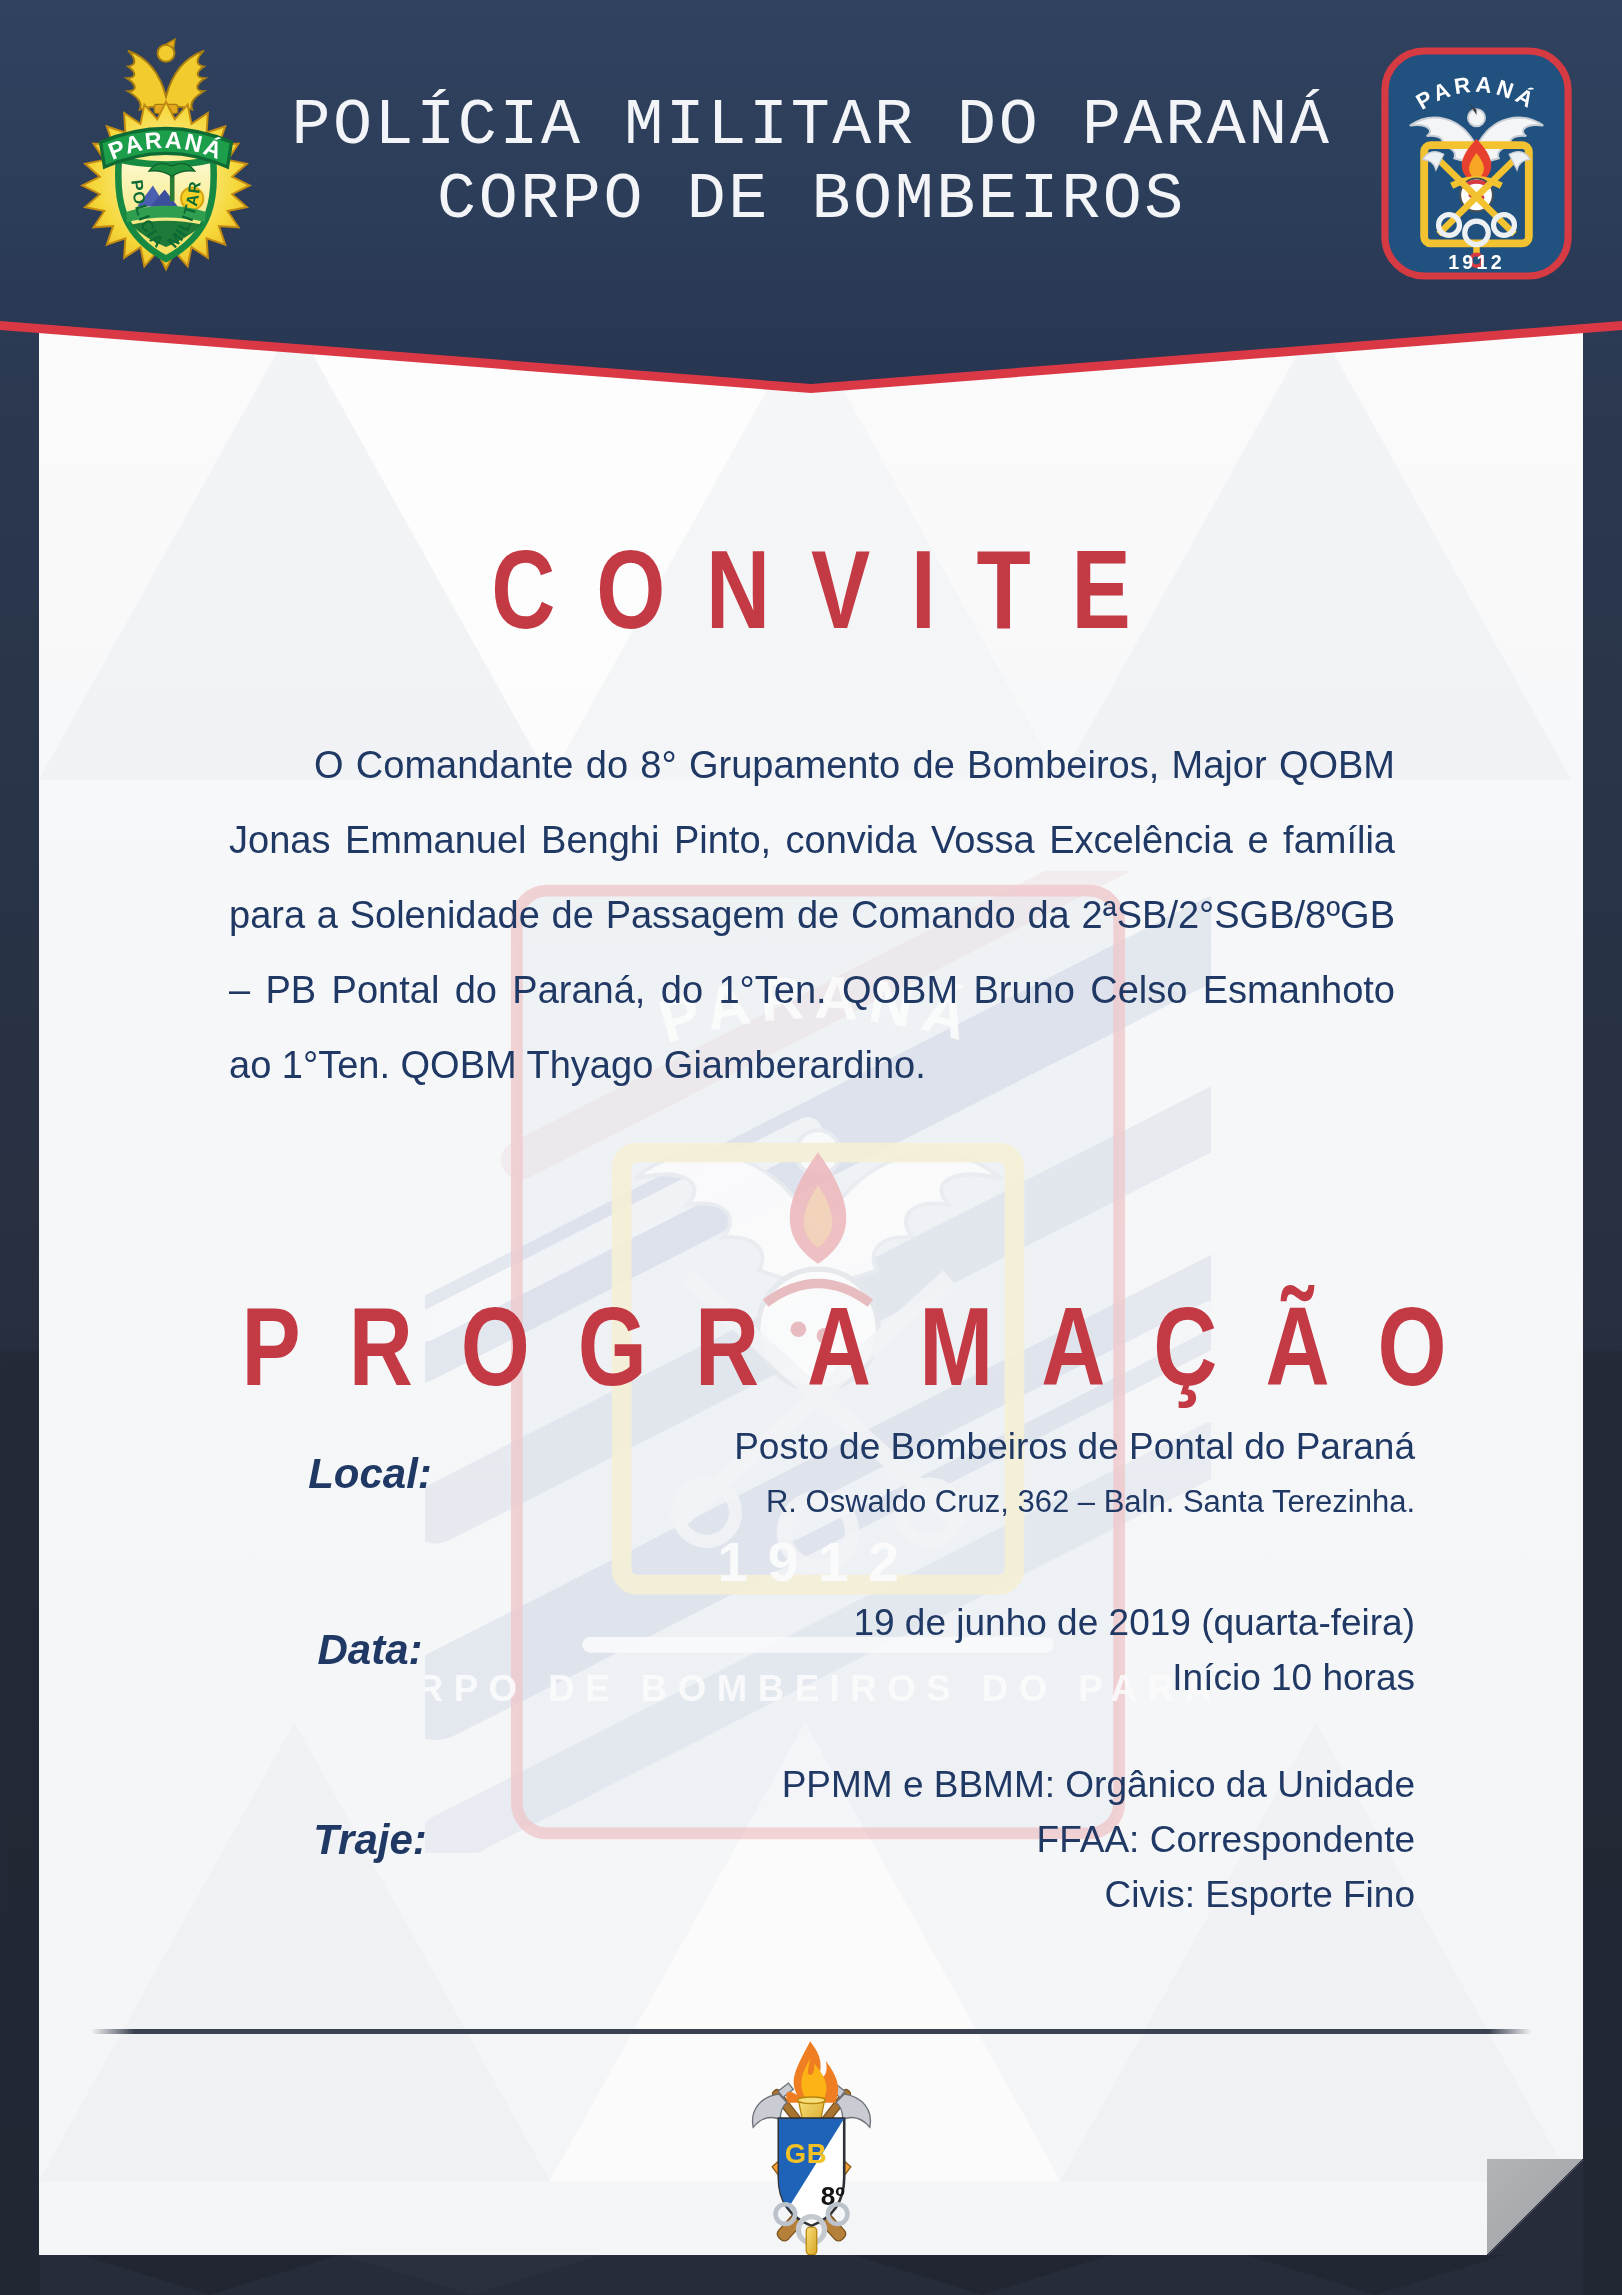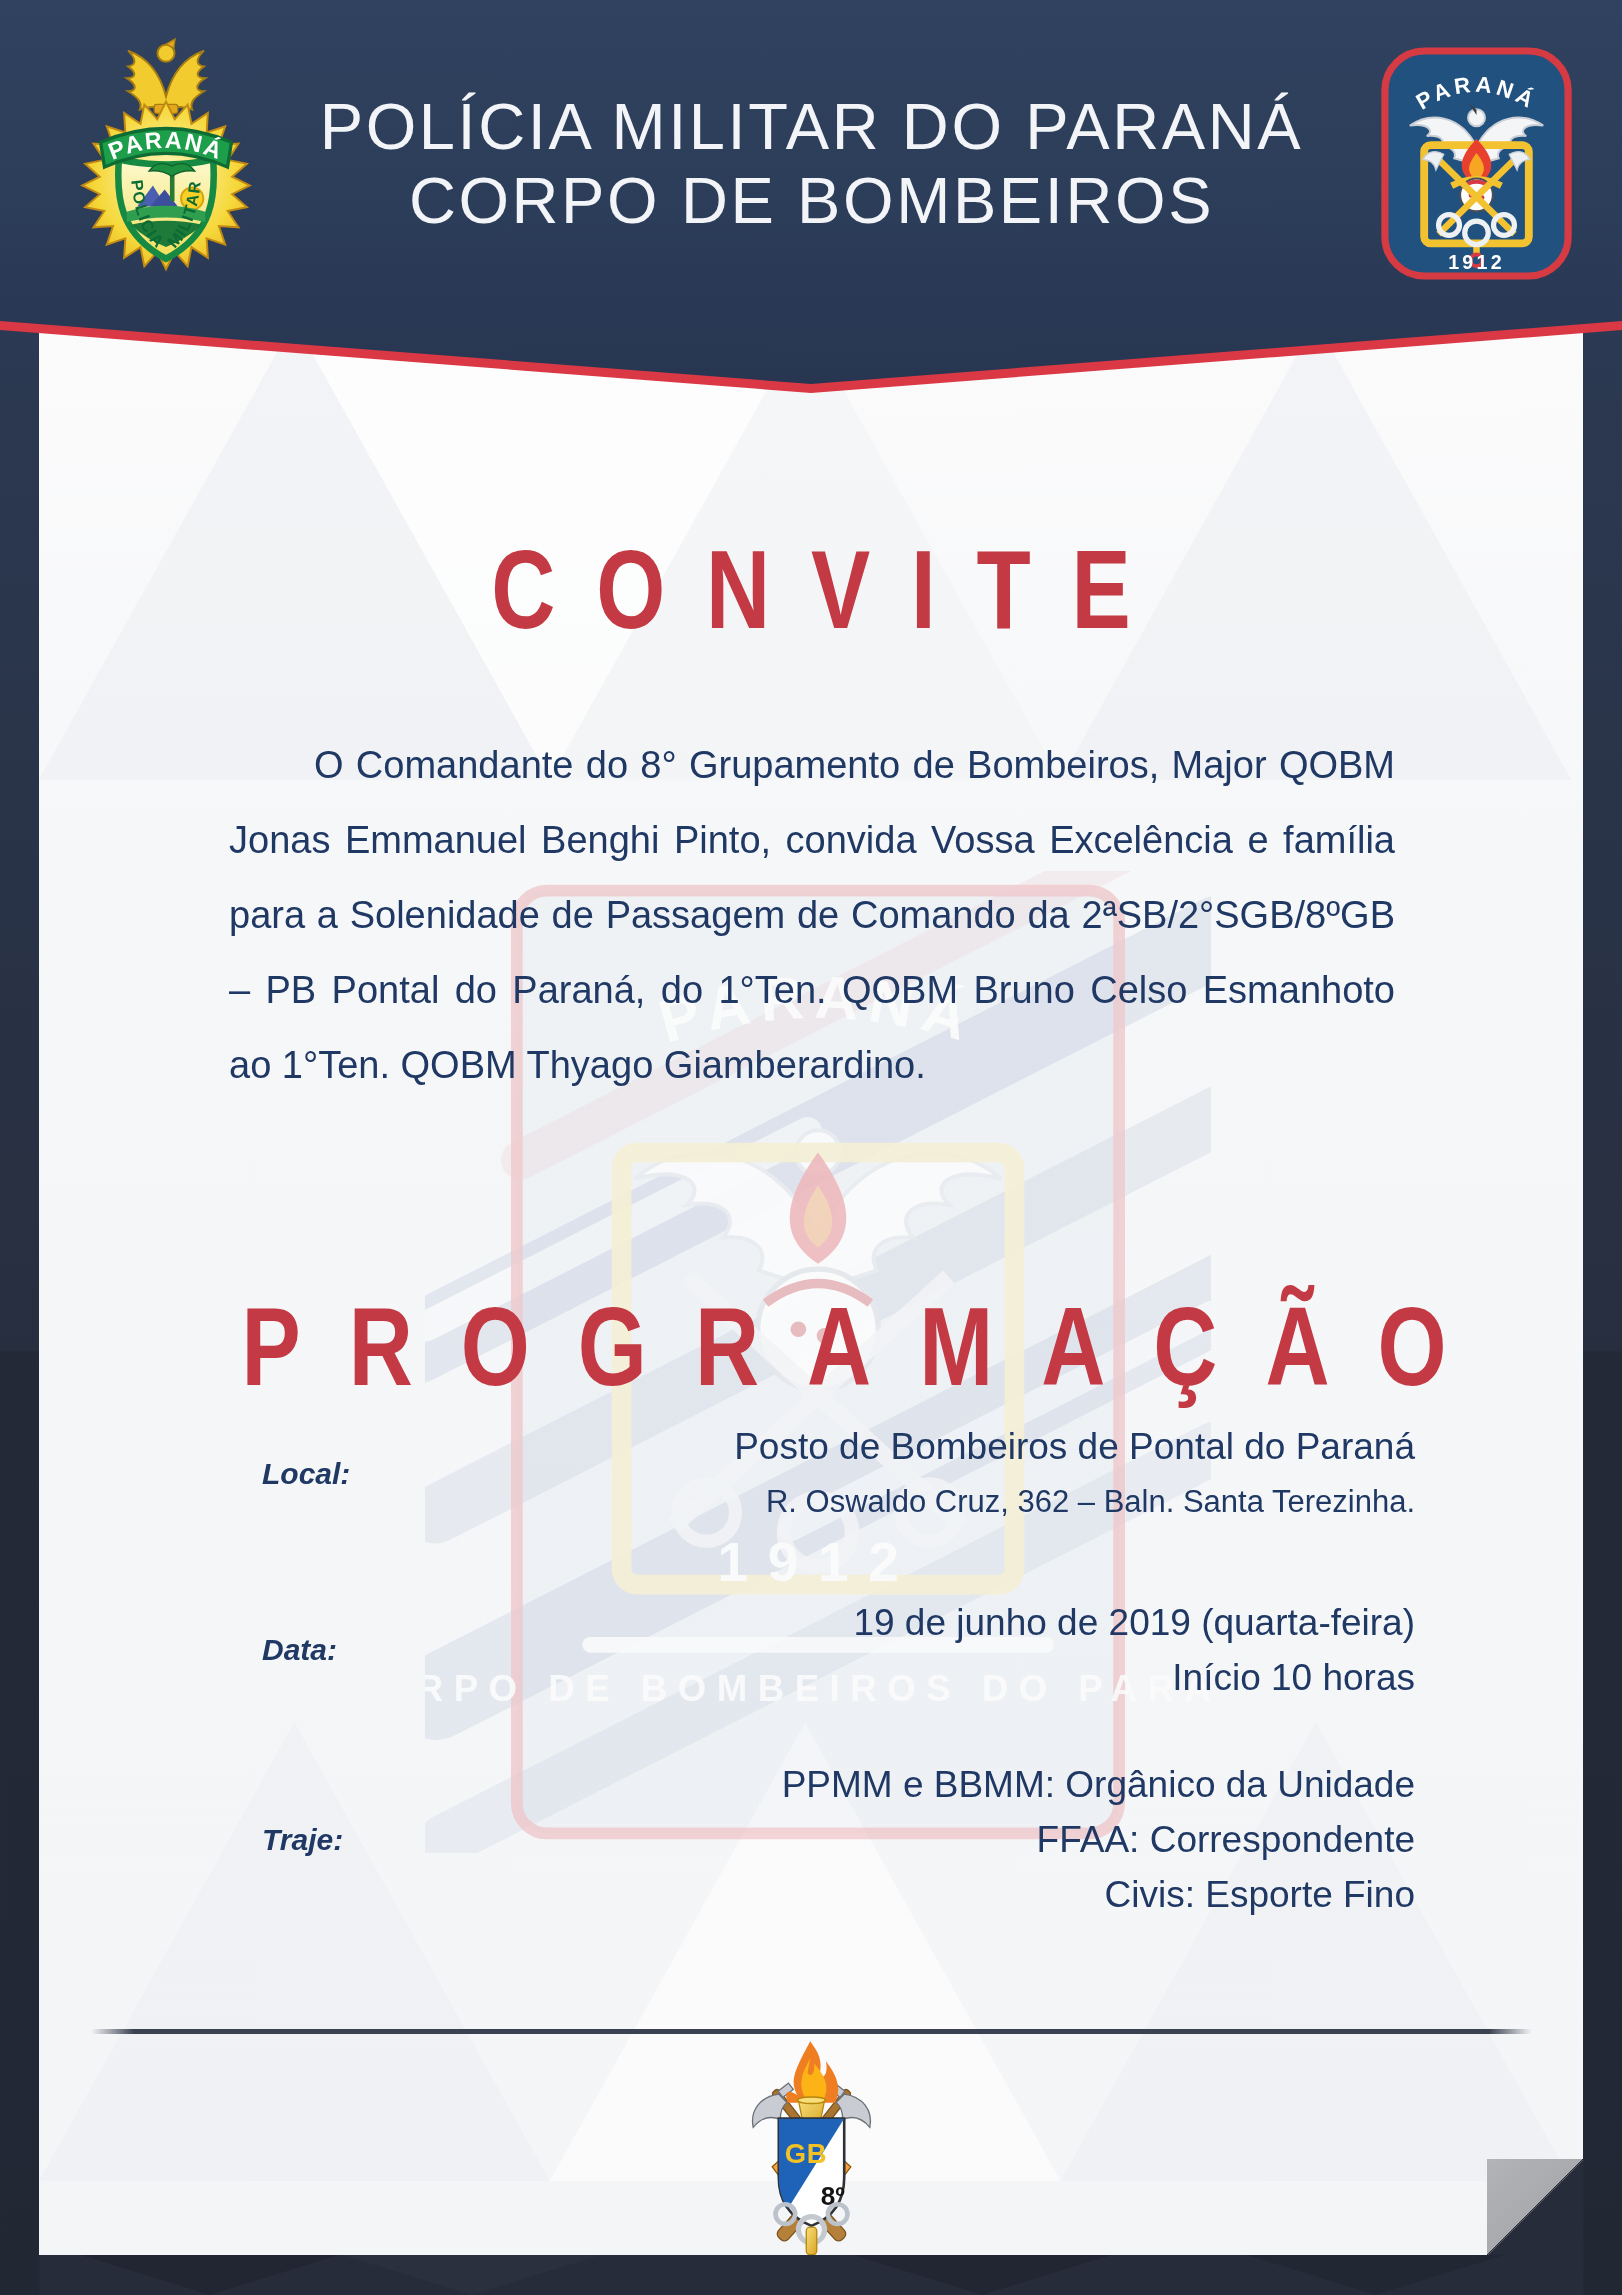--- a/index.html
+++ b/index.html
@@ -30,21 +30,21 @@
     clip-path:polygon(0 0,1623px 0,1623px 330px,811px 393px,0 330px);
   }
   .chevron-navy{
     position:absolute; left:0; top:0; width:1623px; height:393px; z-index:3;
     background:linear-gradient(180deg,#31456600,#00000000),linear-gradient(180deg,#30425f 0%,#2c3d59 55%,#273550 100%);
     clip-path:polygon(0 0,1623px 0,1623px 321px,811px 384px,0 321px);
   }
   .header{position:absolute; left:0; top:0; width:1623px; height:393px; z-index:4;}
   .org-title{
     position:absolute; left:0; width:1623px; text-align:center;
-    font-family:Liberation Sans, sans-serif; color:#f2f4f7;
+    font-family:Liberation Mono, monospace; color:#f2f4f7;
     font-size:65px; letter-spacing:2.6px; line-height:73px; white-space:nowrap;
   }
   .org-title.l1{top:90px;}
   .org-title.l2{top:164px;}
 
   
   .display-title{
     position:absolute; left:0; width:100%; text-align:center;
     color:#c43a44; font-weight:bold; white-space:nowrap;
     transform:scaleX(0.8); transform-origin:50% 50%;
@@ -58,21 +58,21 @@
     color:#1f3864; font-size:38px; line-height:75px;
     text-align:justify; text-indent:85px;
   }
 
   
   .prog-row{position:absolute; left:223px; width:1153px; display:flex; align-items:center;}
   .row-local{top:1133px; min-height:118px;}
   .row-data{top:1309px; min-height:118px;}
   .row-traje{top:1471px; min-height:173px;}
   .prog-label{
-    flex:0 0 216px; color:#1f3864; font-size:30px; font-weight:bold; font-style:italic;
+    flex:0 0 216px; color:#1f3864; font-size:42px; font-weight:bold; font-style:italic;text-align:center;
   }
   .prog-value{flex:1; color:#1f3864; font-size:37px; line-height:55px;text-align:right;}
   .prog-value .italic{font-size:31px;}
 
   
   .divider{
     position:absolute; left:52px; top:1747px; width:1441px; height:4.6px; border-radius:2.6px;
     background:linear-gradient(90deg, rgba(58,65,80,0) 0%, #3a4150 3%, #3a4150 97%, rgba(58,65,80,0) 100%);
   }
   .gb-emblem{position:absolute; left:694px; top:1758px; z-index:5;}

